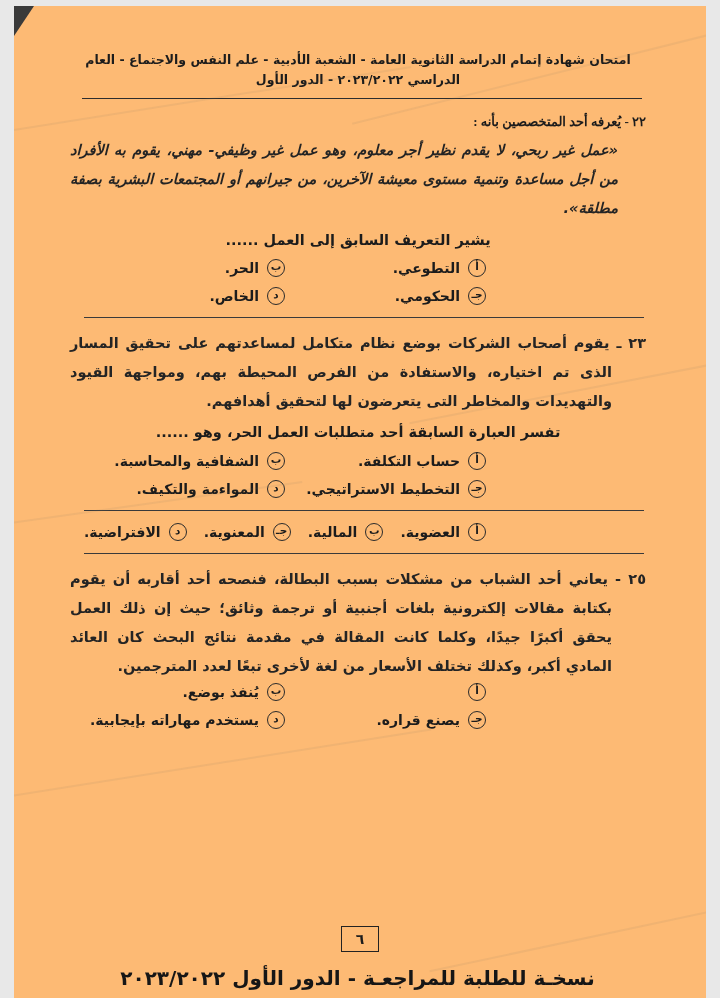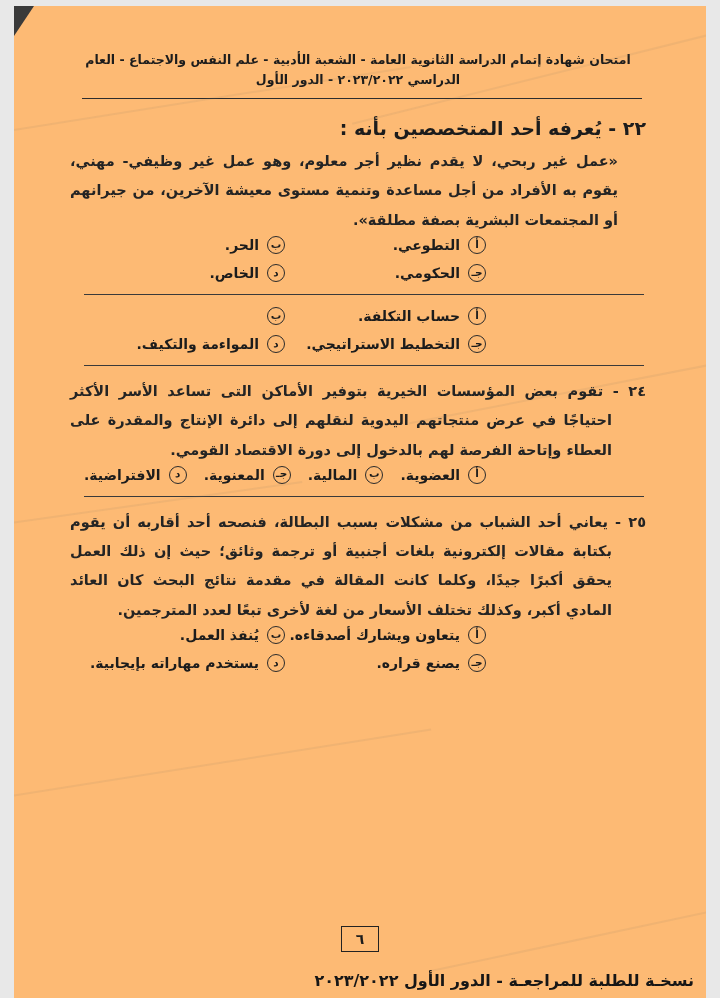--- a/index.html
+++ b/index.html
@@ -49,34 +49,35 @@
     border-top:1.6px solid #2d2d2d;
     margin:8px 4px 0 12px;
   }
   .sep{
     border:none;
     border-top:1.4px solid #3a3a3a;
     margin:10px 2px 0 14px;
   }
   .question{margin-top:11px;}
   .q-head{
-    font-size:19px;
+    font-size:13px;
     font-weight:bold;
     line-height:1.9;
+    font-family:Liberation Serif, serif;
   }
   .q-num{font-weight:bold;}
   .q-body{
     margin:1px 0 0;
     font-size:14.5px;
     font-weight:bold;
     color:#242424;
     line-height:2.02;
     text-align:justify;
   }
-  .q-body.indent-all{padding-right:28px;}
+  .q-body.indent-all{padding-right:28px;font-style:italic;}
   .q-body.hang{padding-right:34px;text-indent:-34px;}
   .q-prompt{
     margin:3px 0 5px;
     font-size:14.5px;
     font-weight:bold;
     text-align:center;
     line-height:1.8;
   }
   .options{
     padding-right:160px;
@@ -121,23 +122,23 @@
     transform:translateX(-50%);
     border:1.6px solid #222;
     width:36px;height:24px;
     display:flex;align-items:center;justify-content:center;
     font-size:14px;font-weight:bold;
     background:transparent;
   }
   .footer-note{
     position:absolute;
     bottom:14px;
-    left:0;right:12px;
-    text-align:right;
-    font-size:16px;
+    left:0;right:5px;
+    text-align:center;
+    font-size:20px;
     font-weight:bold;
     letter-spacing:0.3px;
     color:#161616;
   }
 </style>
 </head>
 <body>
 
 <div class="page">
 
@@ -151,20 +152,21 @@
 
   <div class="exam-header">امتحان شهادة إتمام الدراسة الثانوية العامة - الشعبة الأدبية - علم النفس والاجتماع - العام الدراسي ٢٠٢٣/٢٠٢٢ - الدور الأول</div>
   <hr class="head-rule">
 
   <section class="question">
     <div class="q-head">
       <span class="q-num">٢٢ -</span>
       <span>يُعرفه أحد المتخصصين بأنه :</span>
     </div>
     <p class="q-body indent-all">«عمل غير ربحي، لا يقدم نظير أجر معلوم، وهو عمل غير وظيفي- مهني، يقوم به الأفراد من أجل مساعدة وتنمية مستوى معيشة الآخرين، من جيرانهم أو المجتمعات البشرية بصفة مطلقة».</p>
+    <p class="q-prompt">يشير التعريف السابق إلى العمل ......</p>
     <div class="options grid2">
       <div class="option">
         <span class="opt-circle">أ</span>
         <span class="opt-label">التطوعي.</span>
       </div>
       <div class="option">
         <span class="opt-circle">ب</span>
         <span class="opt-label">الحر.</span>
       </div>
       <div class="option">
@@ -173,45 +175,47 @@
       </div>
       <div class="option">
         <span class="opt-circle">د</span>
         <span class="opt-label">الخاص.</span>
       </div>
     </div>
   </section>
   <hr class="sep">
 
   <section class="question">
+    <p class="q-body hang">
+      <span class="q-num">٢٣ ـ</span>
+      <span>يقوم أصحاب الشركات بوضع نظام متكامل لمساعدتهم على تحقيق المسار الذى تم اختياره، والاستفادة من الفرص المحيطة بهم، ومواجهة القيود والتهديدات والمخاطر التى يتعرضون لها لتحقيق أهدافهم.</span>
+    </p>
+    <p class="q-prompt">تفسر العبارة السابقة أحد متطلبات العمل الحر، وهو ......</p>
     <div class="options grid2">
       <div class="option">
         <span class="opt-circle">أ</span>
         <span class="opt-label">حساب التكلفة.</span>
       </div>
       <div class="option">
         <span class="opt-circle">ب</span>
+        <span class="opt-label">الشفافية والمحاسبة.</span>
       </div>
       <div class="option">
         <span class="opt-circle">جـ</span>
         <span class="opt-label">التخطيط الاستراتيجي.</span>
       </div>
       <div class="option">
         <span class="opt-circle">د</span>
         <span class="opt-label">المواءمة والتكيف.</span>
       </div>
     </div>
   </section>
   <hr class="sep">
 
   <section class="question">
-    <p class="q-body hang">
-      <span class="q-num">٢٤ -</span>
-      <span>تقوم بعض المؤسسات الخيرية بتوفير الأماكن التى تساعد الأسر الأكثر احتياجًا في عرض منتجاتهم اليدوية لنقلهم إلى دائرة الإنتاج والمقدرة على العطاء وإتاحة الفرصة لهم بالدخول إلى دورة الاقتصاد القومي.</span>
-    </p>
     <div class="options row4">
       <div class="option">
         <span class="opt-circle">أ</span>
         <span class="opt-label">العضوية.</span>
       </div>
       <div class="option">
         <span class="opt-circle">ب</span>
         <span class="opt-label">المالية.</span>
       </div>
       <div class="option">
@@ -227,25 +231,24 @@
   <hr class="sep">
 
   <section class="question">
     <p class="q-body hang">
       <span class="q-num">٢٥ -</span>
       <span>يعاني أحد الشباب من مشكلات بسبب البطالة، فنصحه أحد أقاربه أن يقوم بكتابة مقالات إلكترونية بلغات أجنبية أو ترجمة وثائق؛ حيث إن ذلك العمل يحقق أكبرًا جيدًا، وكلما كانت المقالة في مقدمة نتائج البحث كان العائد المادي أكبر، وكذلك تختلف الأسعار من لغة لأخرى تبعًا لعدد المترجمين.</span>
     </p>
     <div class="options grid2">
       <div class="option">
         <span class="opt-circle">أ</span>
-        <span class="opt-label">يتعاون ويشارك أصدقاءه.</span>
-      </div>
-      <div class="option">
-        <span class="opt-circle">ب</span>
-        <span class="opt-label">يُنفذ العمل.</span>
+      </div>
+      <div class="option">
+        <span class="opt-circle">ب</span>
+        <span class="opt-label">يُنفذ بوضع.</span>
       </div>
       <div class="option">
         <span class="opt-circle">جـ</span>
         <span class="opt-label">يصنع قراره.</span>
       </div>
       <div class="option">
         <span class="opt-circle">د</span>
         <span class="opt-label">يستخدم مهاراته بإيجابية.</span>
       </div>
     </div>

